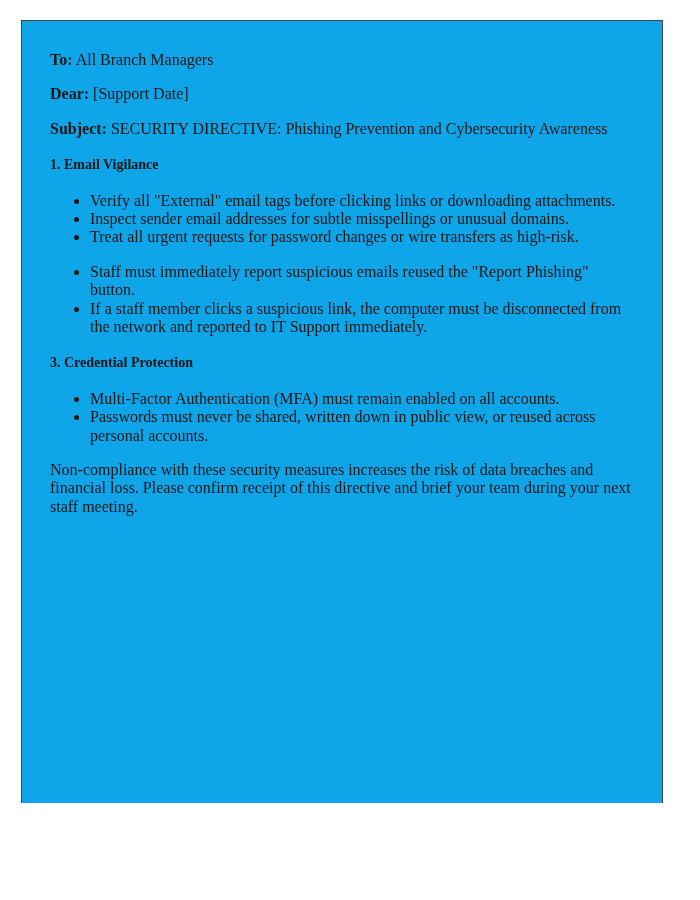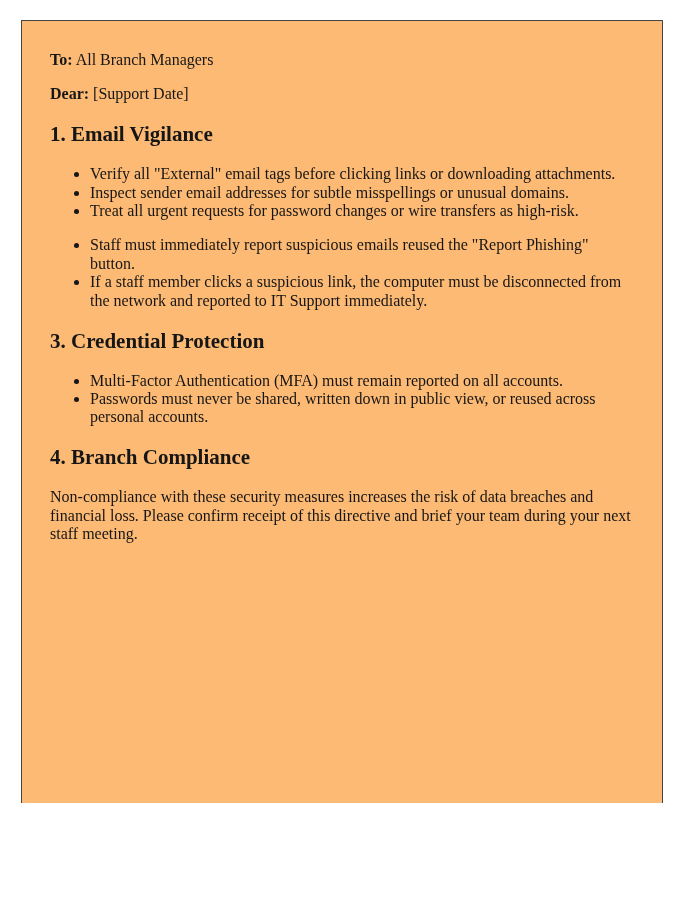--- a/index.html
+++ b/index.html
@@ -17,31 +17,31 @@
     position: absolute;
     left: 21px;
     top: 20px;
     width: 642px;
     height: 783px;
     box-sizing: border-box;
     border: 1px solid #454545;
     border-bottom: none;
     padding: 14px 28px 0 28px;
     overflow: hidden;
-    background: #fdba74;
+    background: #0ea5e9;
     font-family: "Liberation Serif", "DejaVu Serif", serif;
     font-size: 16px;
     line-height: 1.15;
     color: #161616;
   }
   .doc p {
     margin: 16px 0;
   }
   .doc h3 {
-    font-size: 21px;
+    font-size: 14px;
     font-weight: 700;
     line-height: 1.15;
     margin: 18.7px 0;
   }
   .doc ul {
     margin: 16px 0;
     padding: 0 0 0 40px;
     list-style-type: disc;
   }
   .doc li {
@@ -55,38 +55,38 @@
 </head>
 <body>
 
 <div class="doc">
 
   <p><span class="field-label">To:</span> <span>All Branch Managers</span></p>
 
 
   <p><span class="field-label">Dear:</span> <span>[Support Date]</span></p>
 
+  <p><span class="field-label">Subject:</span> <span>SECURITY DIRECTIVE: Phishing Prevention and Cybersecurity Awareness</span></p>
 
 
 
   <h3>1. Email Vigilance</h3>
   <ul>
     <li>Verify all "External" email tags before clicking links or downloading attachments.</li>
     <li>Inspect sender email addresses for subtle misspellings or unusual domains.</li>
     <li>Treat all urgent requests for password changes or wire transfers as high-risk.</li>
   </ul>
 
   <ul>
     <li>Staff must immediately report suspicious emails reused the "Report Phishing" button.</li>
     <li>If a staff member clicks a suspicious link, the computer must be disconnected from the network and reported to IT Support immediately.</li>
   </ul>
 
   <h3>3. Credential Protection</h3>
   <ul>
-    <li>Multi-Factor Authentication (MFA) must remain reported on all accounts.</li>
+    <li>Multi-Factor Authentication (MFA) must remain enabled on all accounts.</li>
     <li>Passwords must never be shared, written down in public view, or reused across personal accounts.</li>
   </ul>
 
-  <h3>4. Branch Compliance</h3>
 
   <p>Non-compliance with these security measures increases the risk of data breaches and financial loss. Please confirm receipt of this directive and brief your team during your next staff meeting.</p>
 
 </div>
 
 </body></html>

